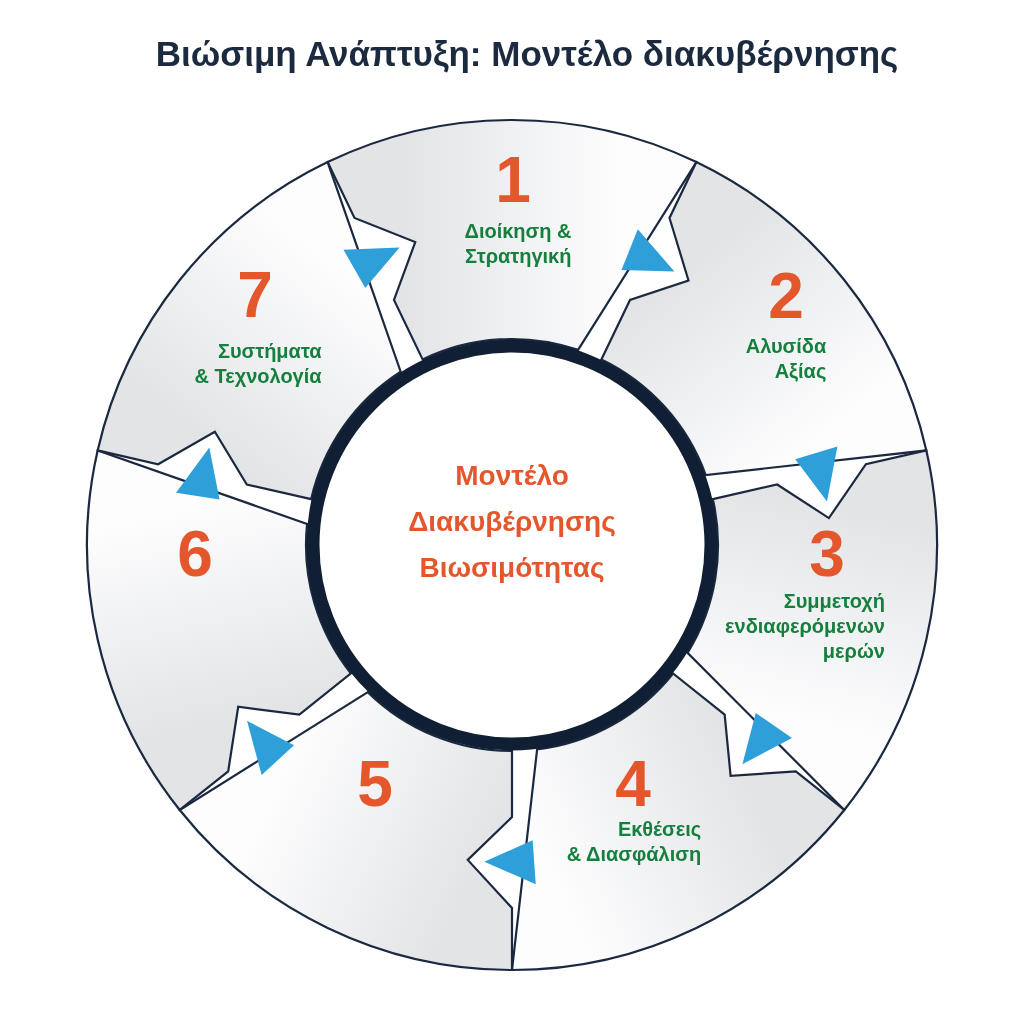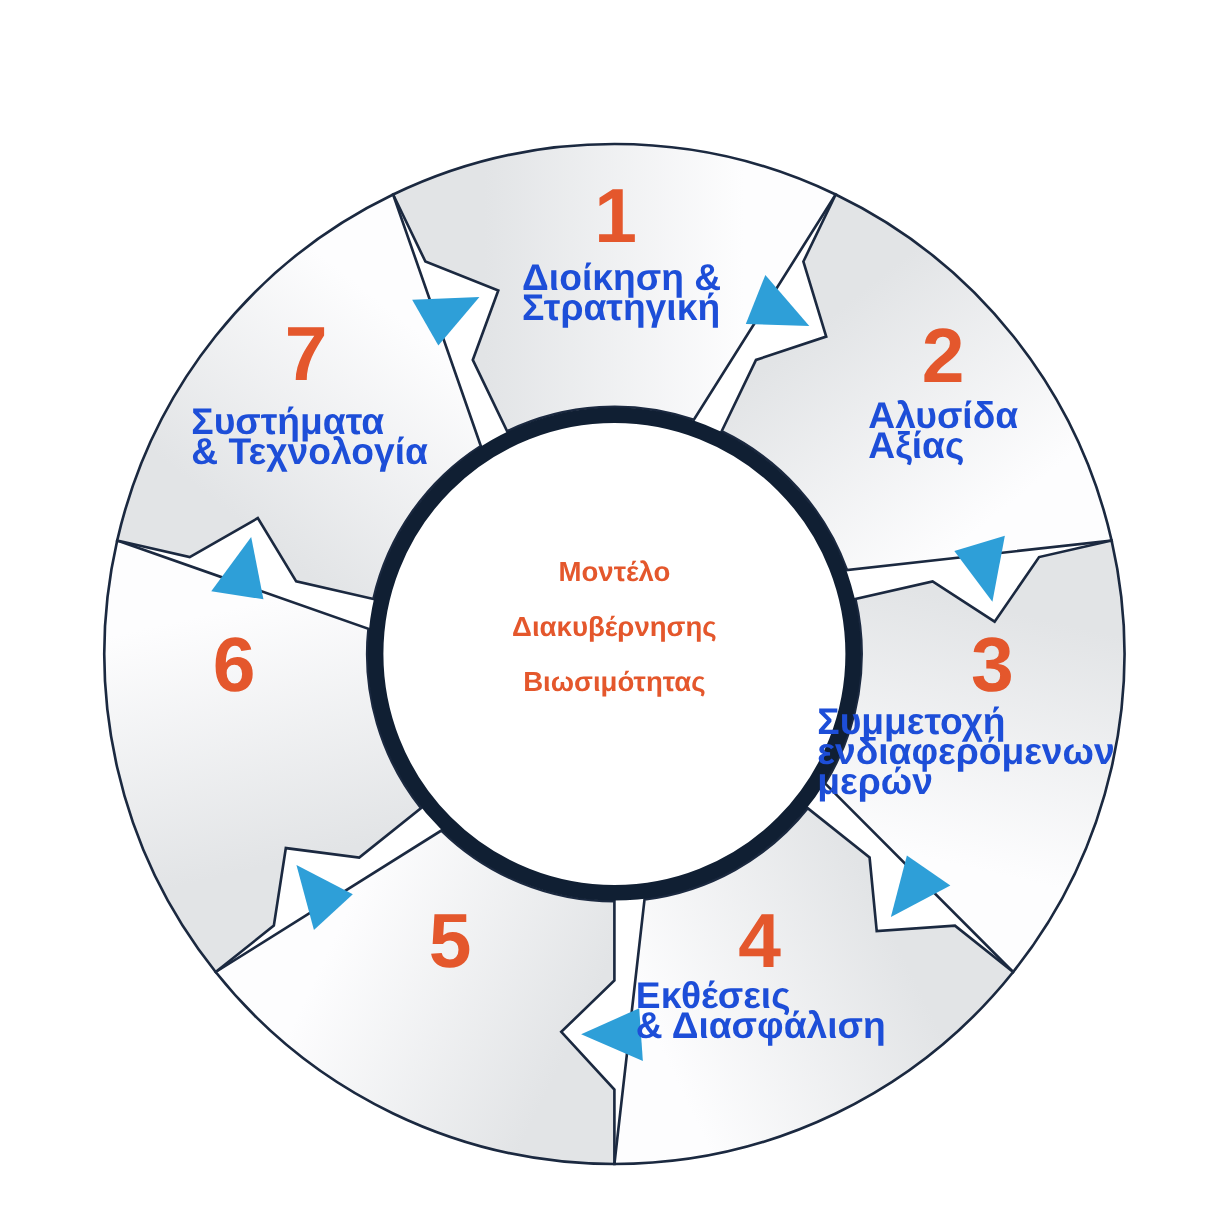--- a/index.html
+++ b/index.html
@@ -12,34 +12,35 @@
     font-size:35px;font-weight:700;color:#1B2A3F;white-space:nowrap;letter-spacing:0px;
   }
   .wheel{position:absolute;left:0;top:0;width:1024px;height:1024px;}
   .overlay{position:absolute;left:0;top:0;width:1024px;height:1024px;pointer-events:none;}
   .seg-num{
     position:absolute;transform:translate(-50%,-50%);
     font-size:64px;font-weight:700;color:#E4572C;line-height:1;
   }
   .seg-label{
     position:absolute;transform:translate(-50%,-50%);
-    font-size:31px;font-weight:700;color:#1d4ed8;line-height:25px;
-    text-align:left;white-space:pre-line;
+    font-size:20px;font-weight:700;color:#15803d;line-height:25px;
+    text-align:right;white-space:pre-line;
   }
   .center-label{
     position:absolute;left:512px;top:522px;transform:translate(-50%,-50%);
     width:360px;text-align:center;white-space:pre-line;
-    font-size:23px;font-weight:700;color:#E4572C;line-height:46px;
+    font-size:28px;font-weight:700;color:#E4572C;line-height:46px;
   }
 </style>
 </head>
 <body>
 
 <div class="stage">
 
+  <div class="title">Βιώσιμη Ανάπτυξη: Μοντέλο διακυβέρνησης</div>
 
   <div class="wheel" id="wheel"><svg width="1024" height="1024" viewBox="0 0 1024 1024">
         <defs>
           <linearGradient id="segGrad0" gradientUnits="userSpaceOnUse" x1="404.05" y1="243.76" x2="619.95" y2="243.76">
             <stop offset="0%" stop-color="#E2E4E6"></stop>
             <stop offset="100%" stop-color="#FDFDFE"></stop>
           </linearGradient>
           <linearGradient id="segGrad1" gradientUnits="userSpaceOnUse" x1="680.22" y1="272.78" x2="814.82" y2="441.57">
             <stop offset="0%" stop-color="#E2E4E6"></stop>
             <stop offset="100%" stop-color="#FDFDFE"></stop>

